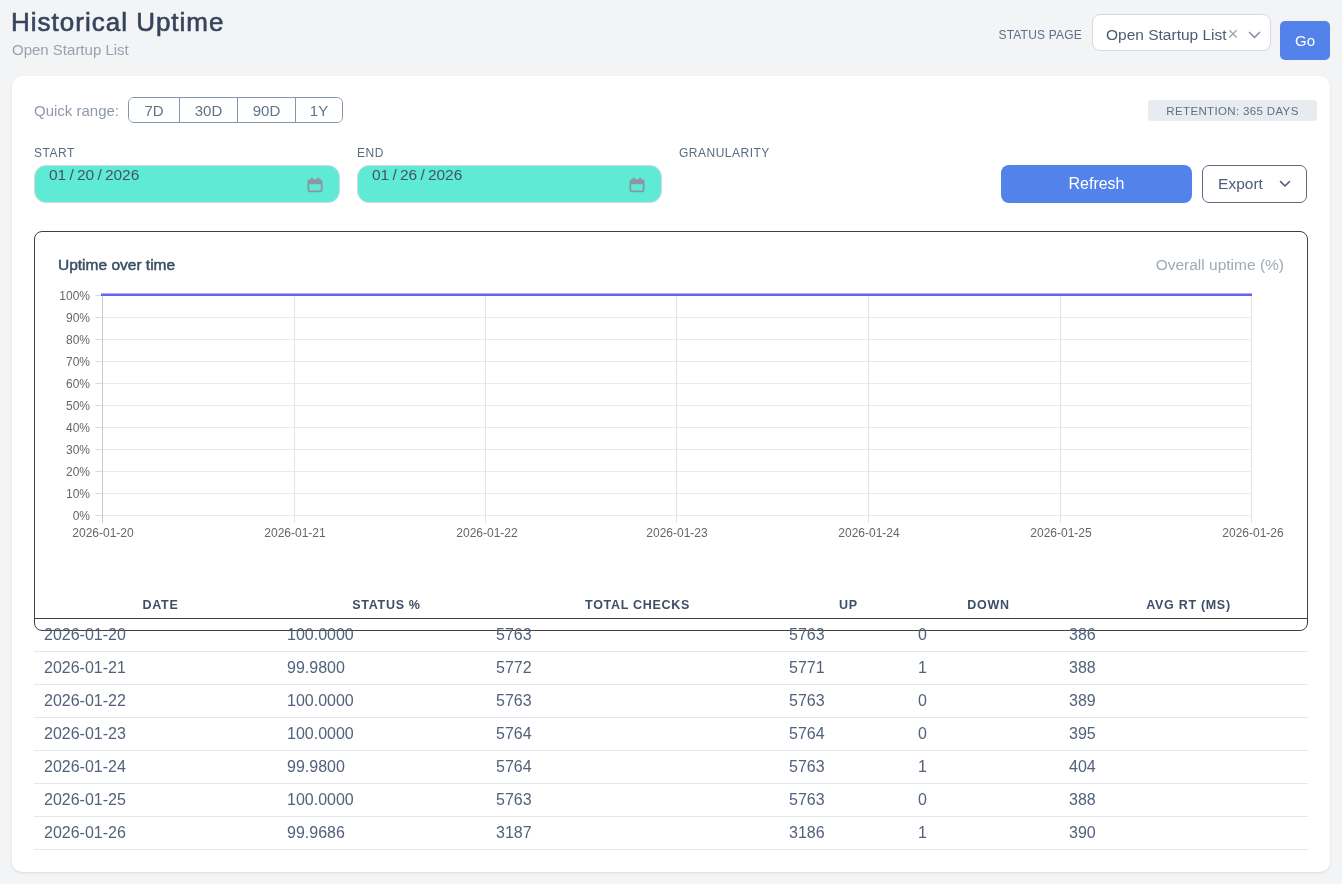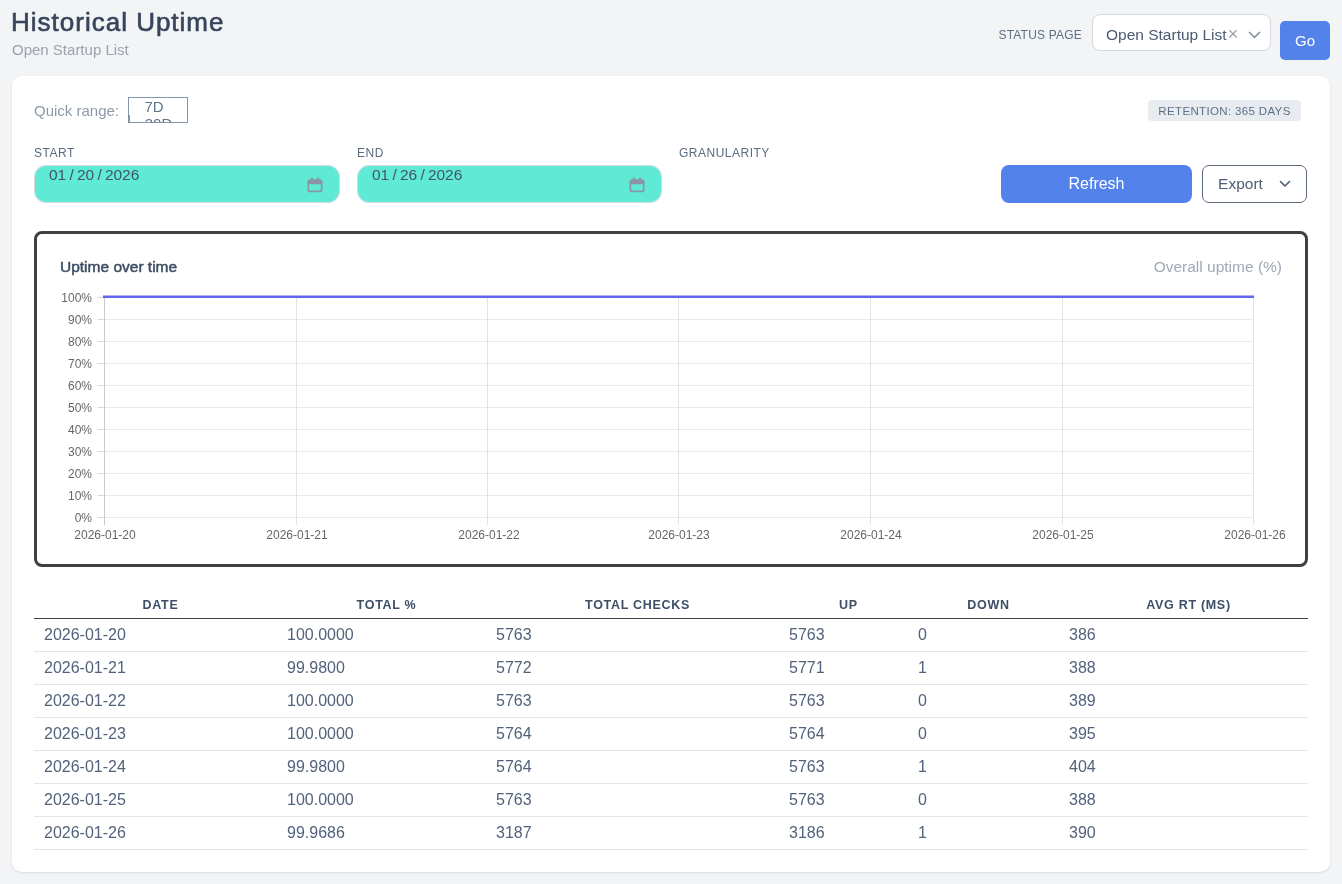--- a/index.html
+++ b/index.html
@@ -6,30 +6,30 @@
 html,body { width:1342px; height:884px; background:#f3f4f6; font-family:"Liberation Sans", sans-serif; overflow:hidden; }
 h1 { position:absolute; left:11px; top:7px; font-size:26px; font-weight:400; -webkit-text-stroke:0.6px #36445c; color:#36445c; letter-spacing:1px; }
 .sub { position:absolute; left:12px; top:41px; font-size:15px; color:#9aa2ae; }
 .sp-label { position:absolute; top:28px; right:260px; font-size:12px; color:#5d6e86; letter-spacing:0.2px; }
 .sp-box { position:absolute; left:1092px; top:14px; width:179px; height:37px; background:#fff; border:1px solid #d4d9e0; border-radius:8px; display:flex; align-items:center; padding-left:13px; padding-top:4px; white-space:nowrap; }
 .sp-box .txt { font-size:15.5px; color:#4c5b72; white-space:nowrap; }
 .sp-box .x { font-size:18px; color:#9aa3ad; margin-left:1px; }
 .go { position:absolute; left:1280px; top:21px; width:50px; height:39px; background:#5282ea; border-radius:5px; color:#fff; font-size:15px; display:flex; align-items:center; justify-content:center; }
 .card { position:absolute; left:12px; top:76px; width:1318px; height:796px; background:#fff; border-radius:10px; box-shadow:0 1px 2px rgba(16,24,40,.05), 0 1px 3px rgba(16,24,40,.06);text-decoration:underline; }
 .qr { position:absolute; left:22px; top:102px; font-size:15px; color:#8e99a8; }
-.seg { position:absolute; left:116px; top:21px; display:flex; border:1px solid #8496ac; border-radius:0; overflow:hidden; height:26px;flex-direction:column; }
+.seg { position:absolute; left:116px; top:21px; display:flex; border:1px solid #8496ac; border-radius:6px; overflow:hidden; height:26px; }
 .seg div { font-size:15px; color:#5f7389; display:flex; align-items:center; justify-content:center; background:#fff; }
 .seg div + div { border-left:1px solid #8496ac; }
-.badge { position:absolute; left:1136px; top:24px; width:153px; height:21px; background:#e8ebef; border-radius:4px; color:#5d7089; font-size:11.5px; font-weight:500; letter-spacing:0.35px; display:flex; align-items:center; justify-content:center; white-space:nowrap; }
+.badge { position:absolute; left:1136px; top:24px; width:169px; height:21px; background:#e8ebef; border-radius:4px; color:#5d7089; font-size:11.5px; font-weight:500; letter-spacing:0.35px; display:flex; align-items:center; justify-content:center; white-space:nowrap; }
 .flabel { position:absolute; top:70px; font-size:12px; color:#5a6b80; letter-spacing:0.5px; }
 .field { position:absolute; top:89px; height:38px; background:#5eead4; border:1px solid #d4d9e0; border-radius:12px; display:flex; align-items:flex-start; padding-left:14px; font-size:15.5px; color:#44536b; }
 .sl { margin:0 3.2px; }
 .refresh { position:absolute; left:989px; top:89px; width:191px; height:38px; background:#5282ea; border-radius:8px; color:#fff; font-size:16px; display:flex; align-items:center; justify-content:center; }
 .export { position:absolute; left:1190px; top:89px; width:105px; height:38px; background:#fff; border:1px solid #5d6b7e; border-radius:7px; color:#4c5c73; font-size:15.5px; display:flex; align-items:center; justify-content:center; gap:16px; }
-.chartcard { position:absolute; left:22px; top:155px; width:1274px; height:336px; border:3px solid #404040; border-radius:8px; background:#fff; }
+.chartcard { position:absolute; left:22px; top:155px; width:1274px; height:400px; border:1px solid #404040; border-radius:8px; background:#fff; }
 .ct { position:absolute; left:23px; top:24px; font-size:15.5px; font-weight:400; -webkit-text-stroke:0.5px #3c4d63; color:#3c4d63; letter-spacing:0px; }
 .cr { position:absolute; right:23px; top:24px; font-size:15.5px; color:#a0a9b6; }
 table { position:absolute; left:22px; top:512px; width:1274px; border-collapse:collapse; table-layout:fixed; }
 th { font-size:12.5px; font-weight:700; color:#3d4e66; letter-spacing:0.7px; text-align:center; padding:4px 0 0 10px; height:30px; border-bottom:1px solid #404040; }
 td { font-size:16px; color:#52627b; text-align:left; padding:0 0 0 10px; height:33px; border-bottom:1px solid #e3e6ea; }
 </style>
 </head>
 <body>
 <h1>Historical Uptime</h1>
 <div class="sub">Open Startup List</div>
@@ -144,21 +144,21 @@
         <col style="width:243px">
         <col style="width:209px">
         <col style="width:293px">
         <col style="width:129px">
         <col style="width:151px">
         <col style="width:249px">
       </colgroup>
     <tbody>
         <tr>
           <th>DATE</th>
-          <th>TOTAL %</th>
+          <th>STATUS %</th>
           <th>TOTAL CHECKS</th>
           <th>UP</th>
           <th>DOWN</th>
           <th>AVG RT (MS)</th>
         </tr>
     <tr>
           <td>2026-01-20</td>
           <td>100.0000</td>
           <td>5763</td>
           <td>5763</td>

